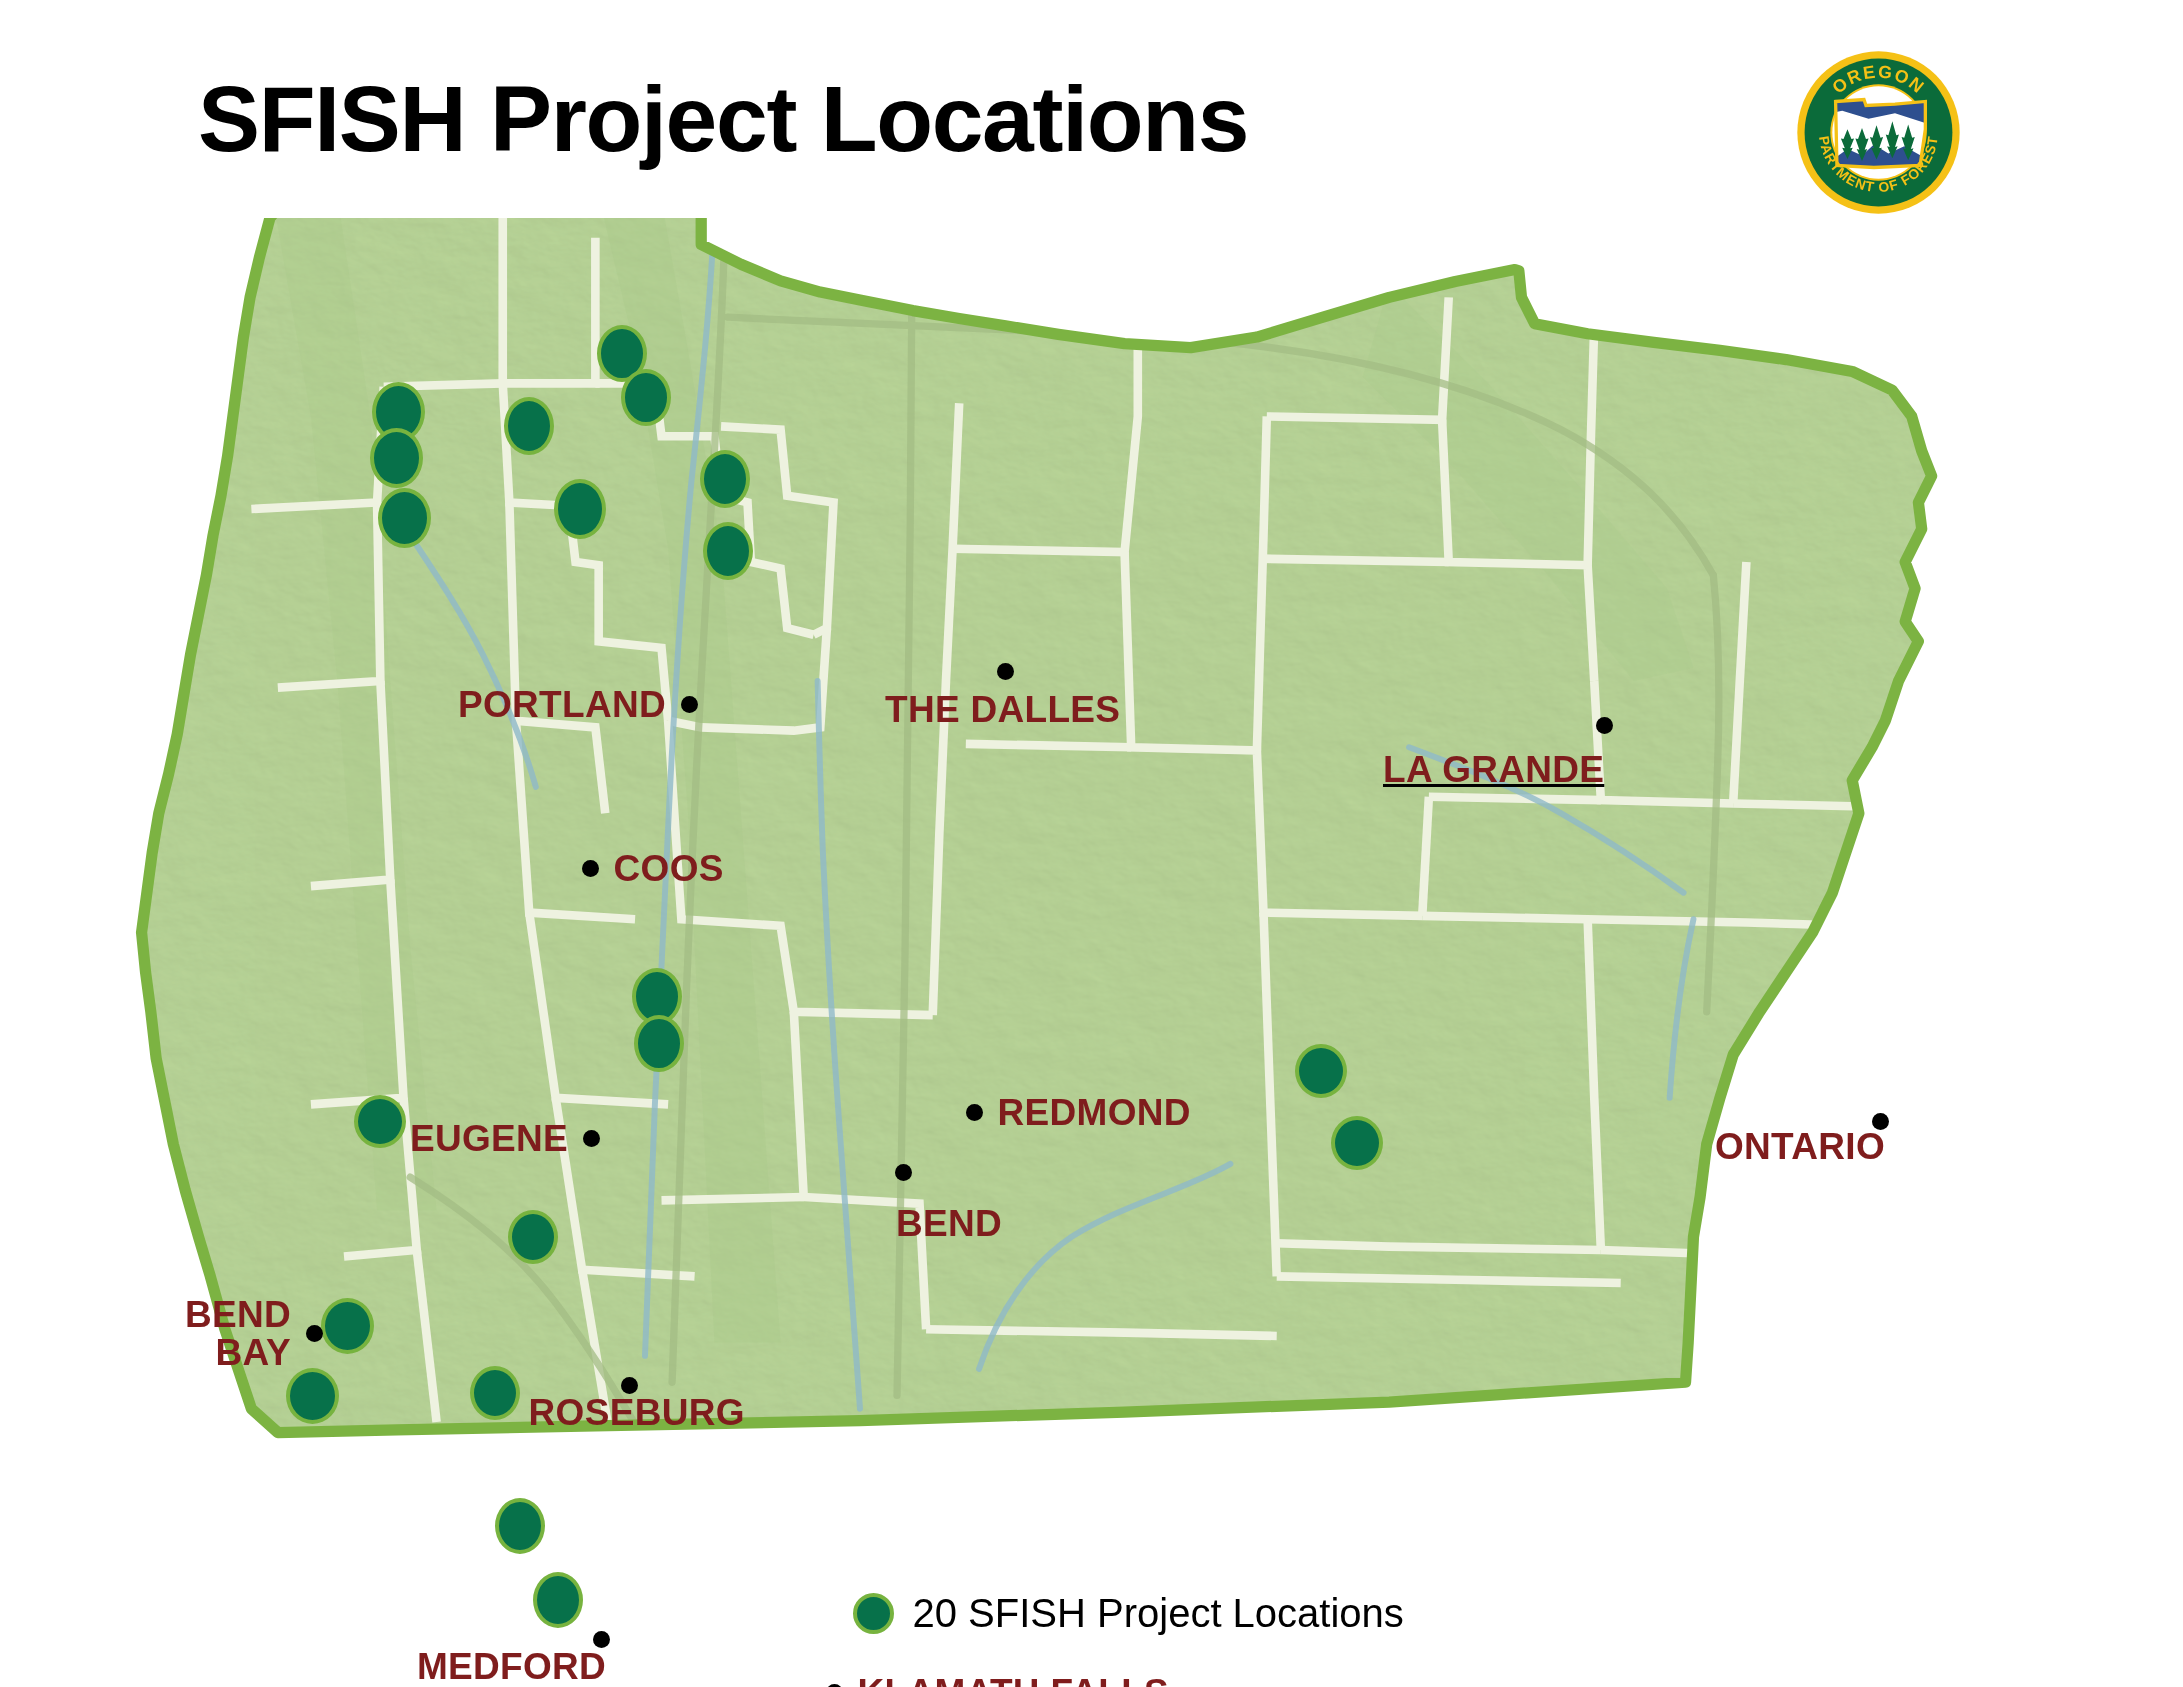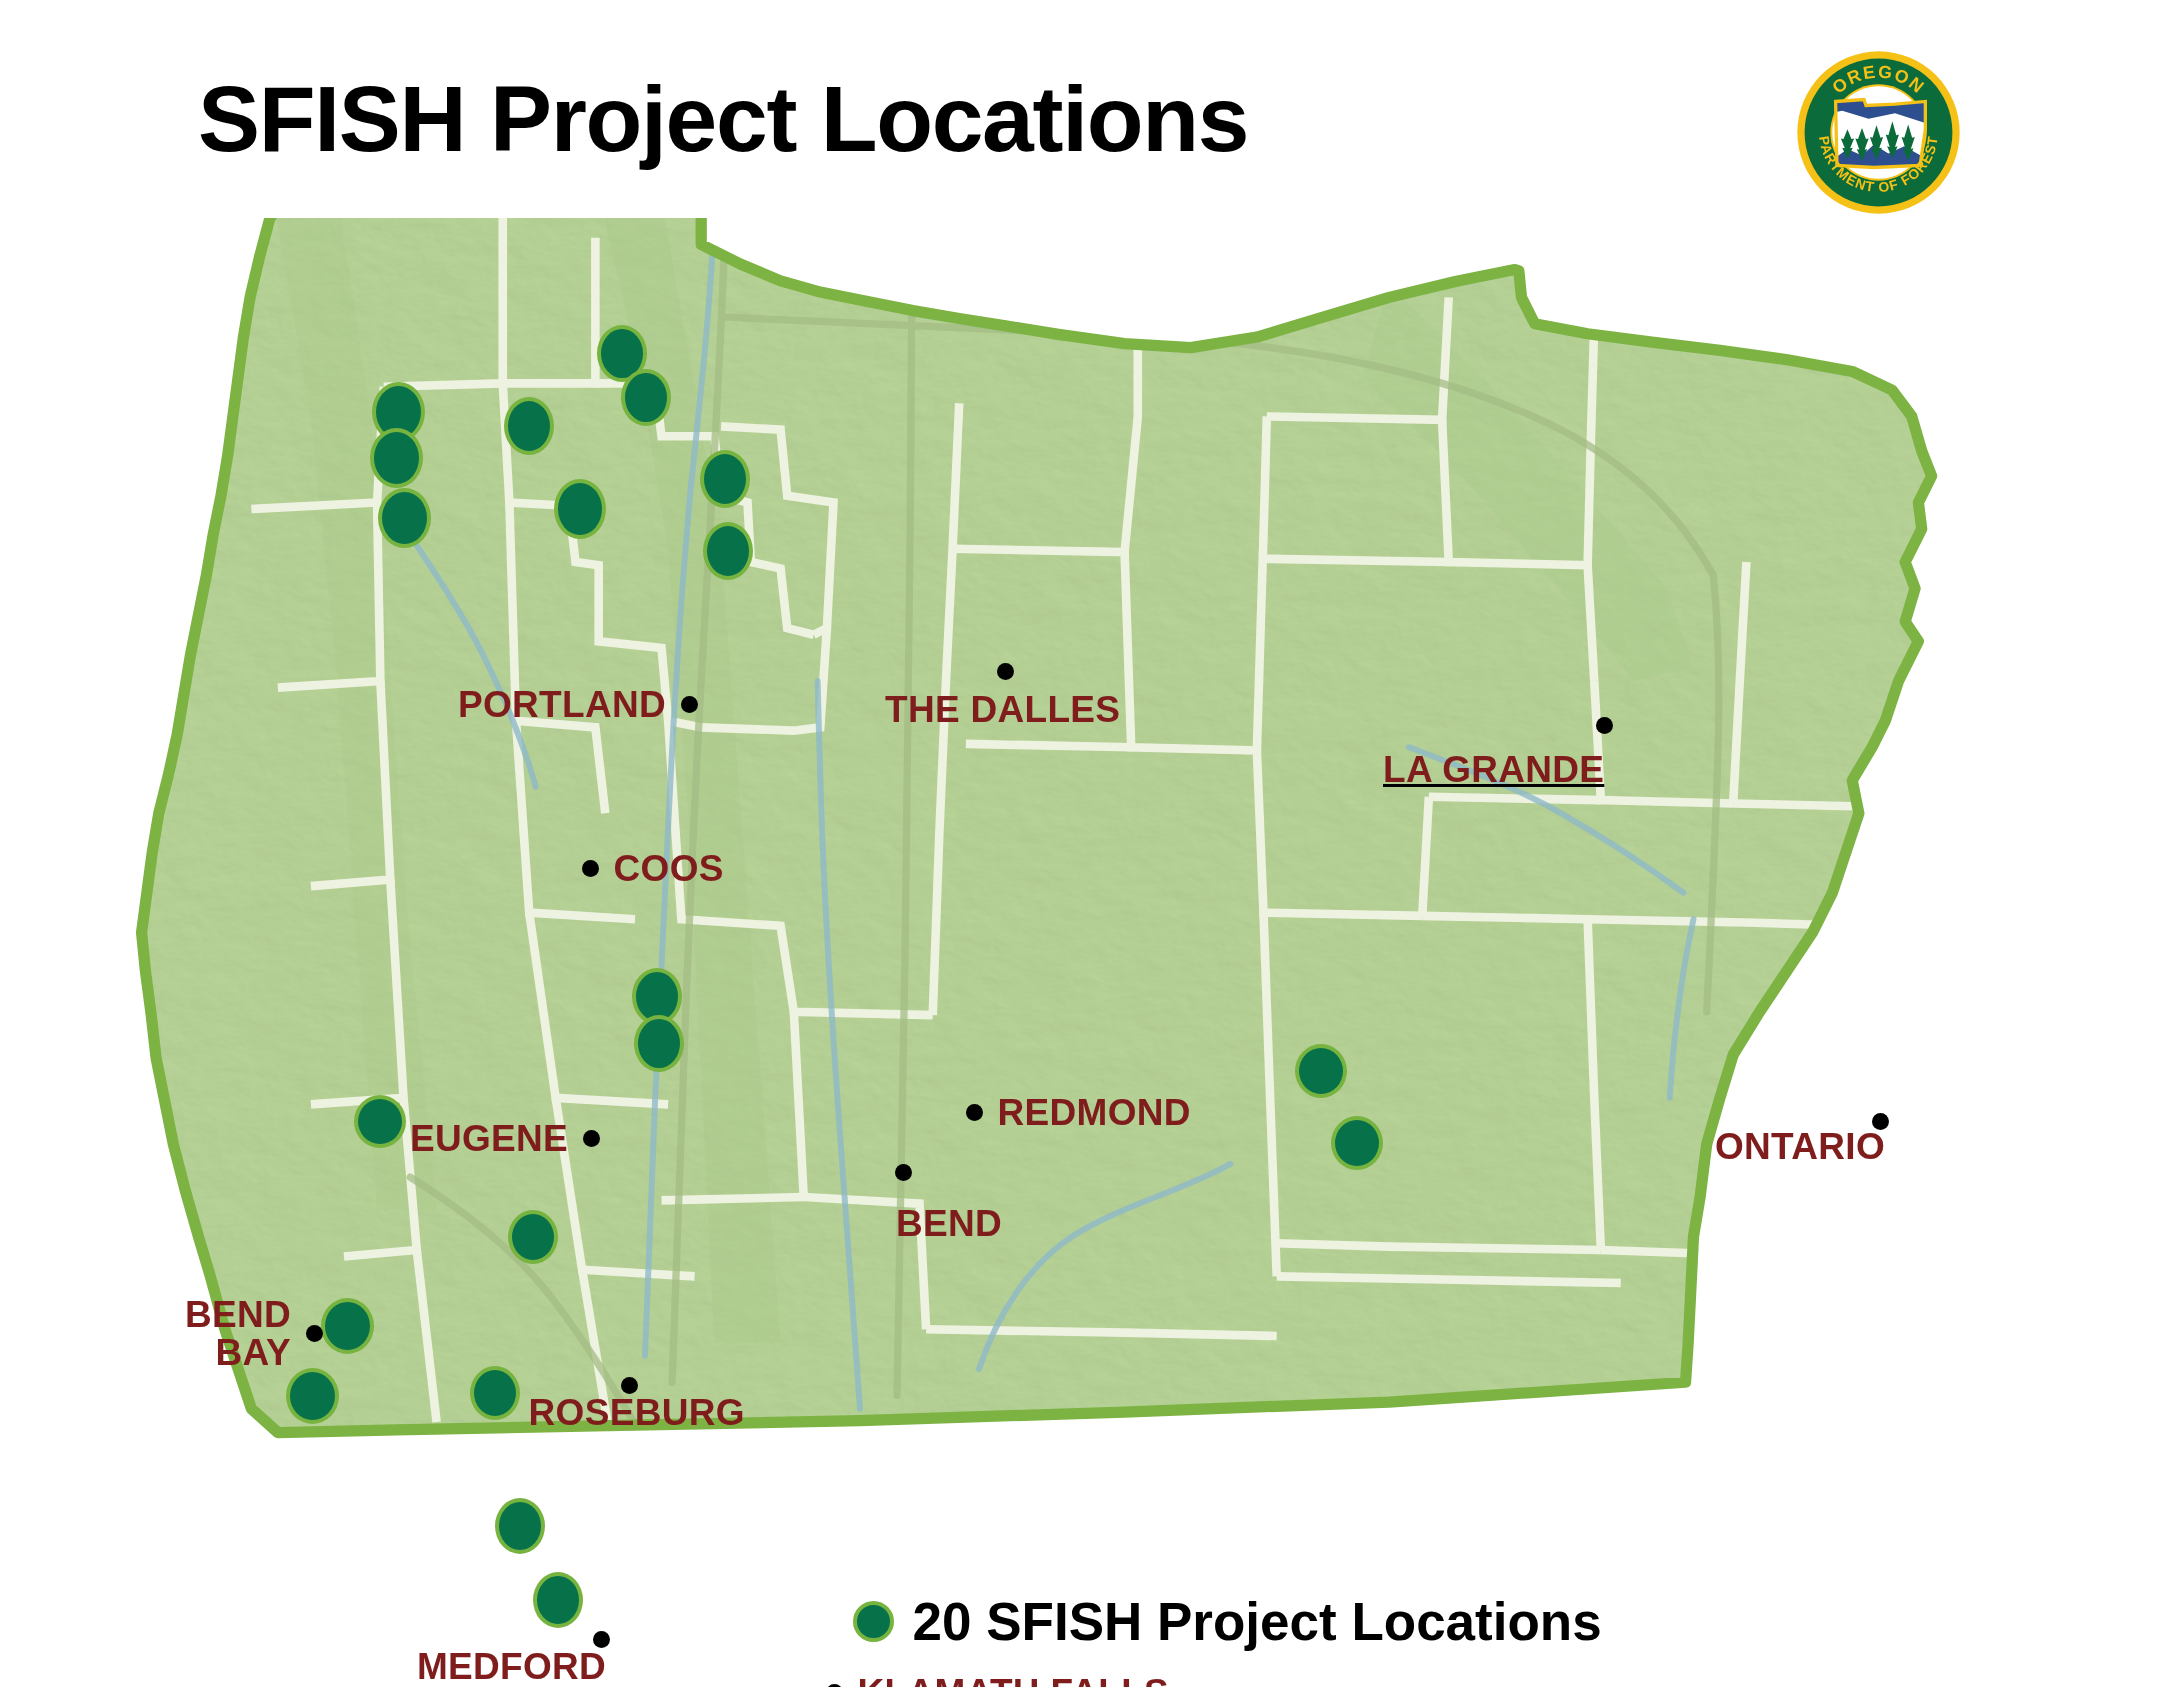--- a/index.html
+++ b/index.html
@@ -102,22 +102,22 @@
     width: 41px;
     height: 41px;
     border-radius: 50%;
     background: #07714a;
     border: 4px solid #77b33f;
     box-sizing: border-box;
     flex: 0 0 auto;
   }
   #legend-label {
     margin-left: 18.5px;
-    font-size: 53px;
-    font-weight: 700;
+    font-size: 40px;
+    font-weight: 400;
     color: #000000;
     white-space: nowrap;
   }
 </style>
 </head>
 <body>
 
 <div id="map-title">SFISH Project Locations</div>
 
 <div id="odf-logo">

